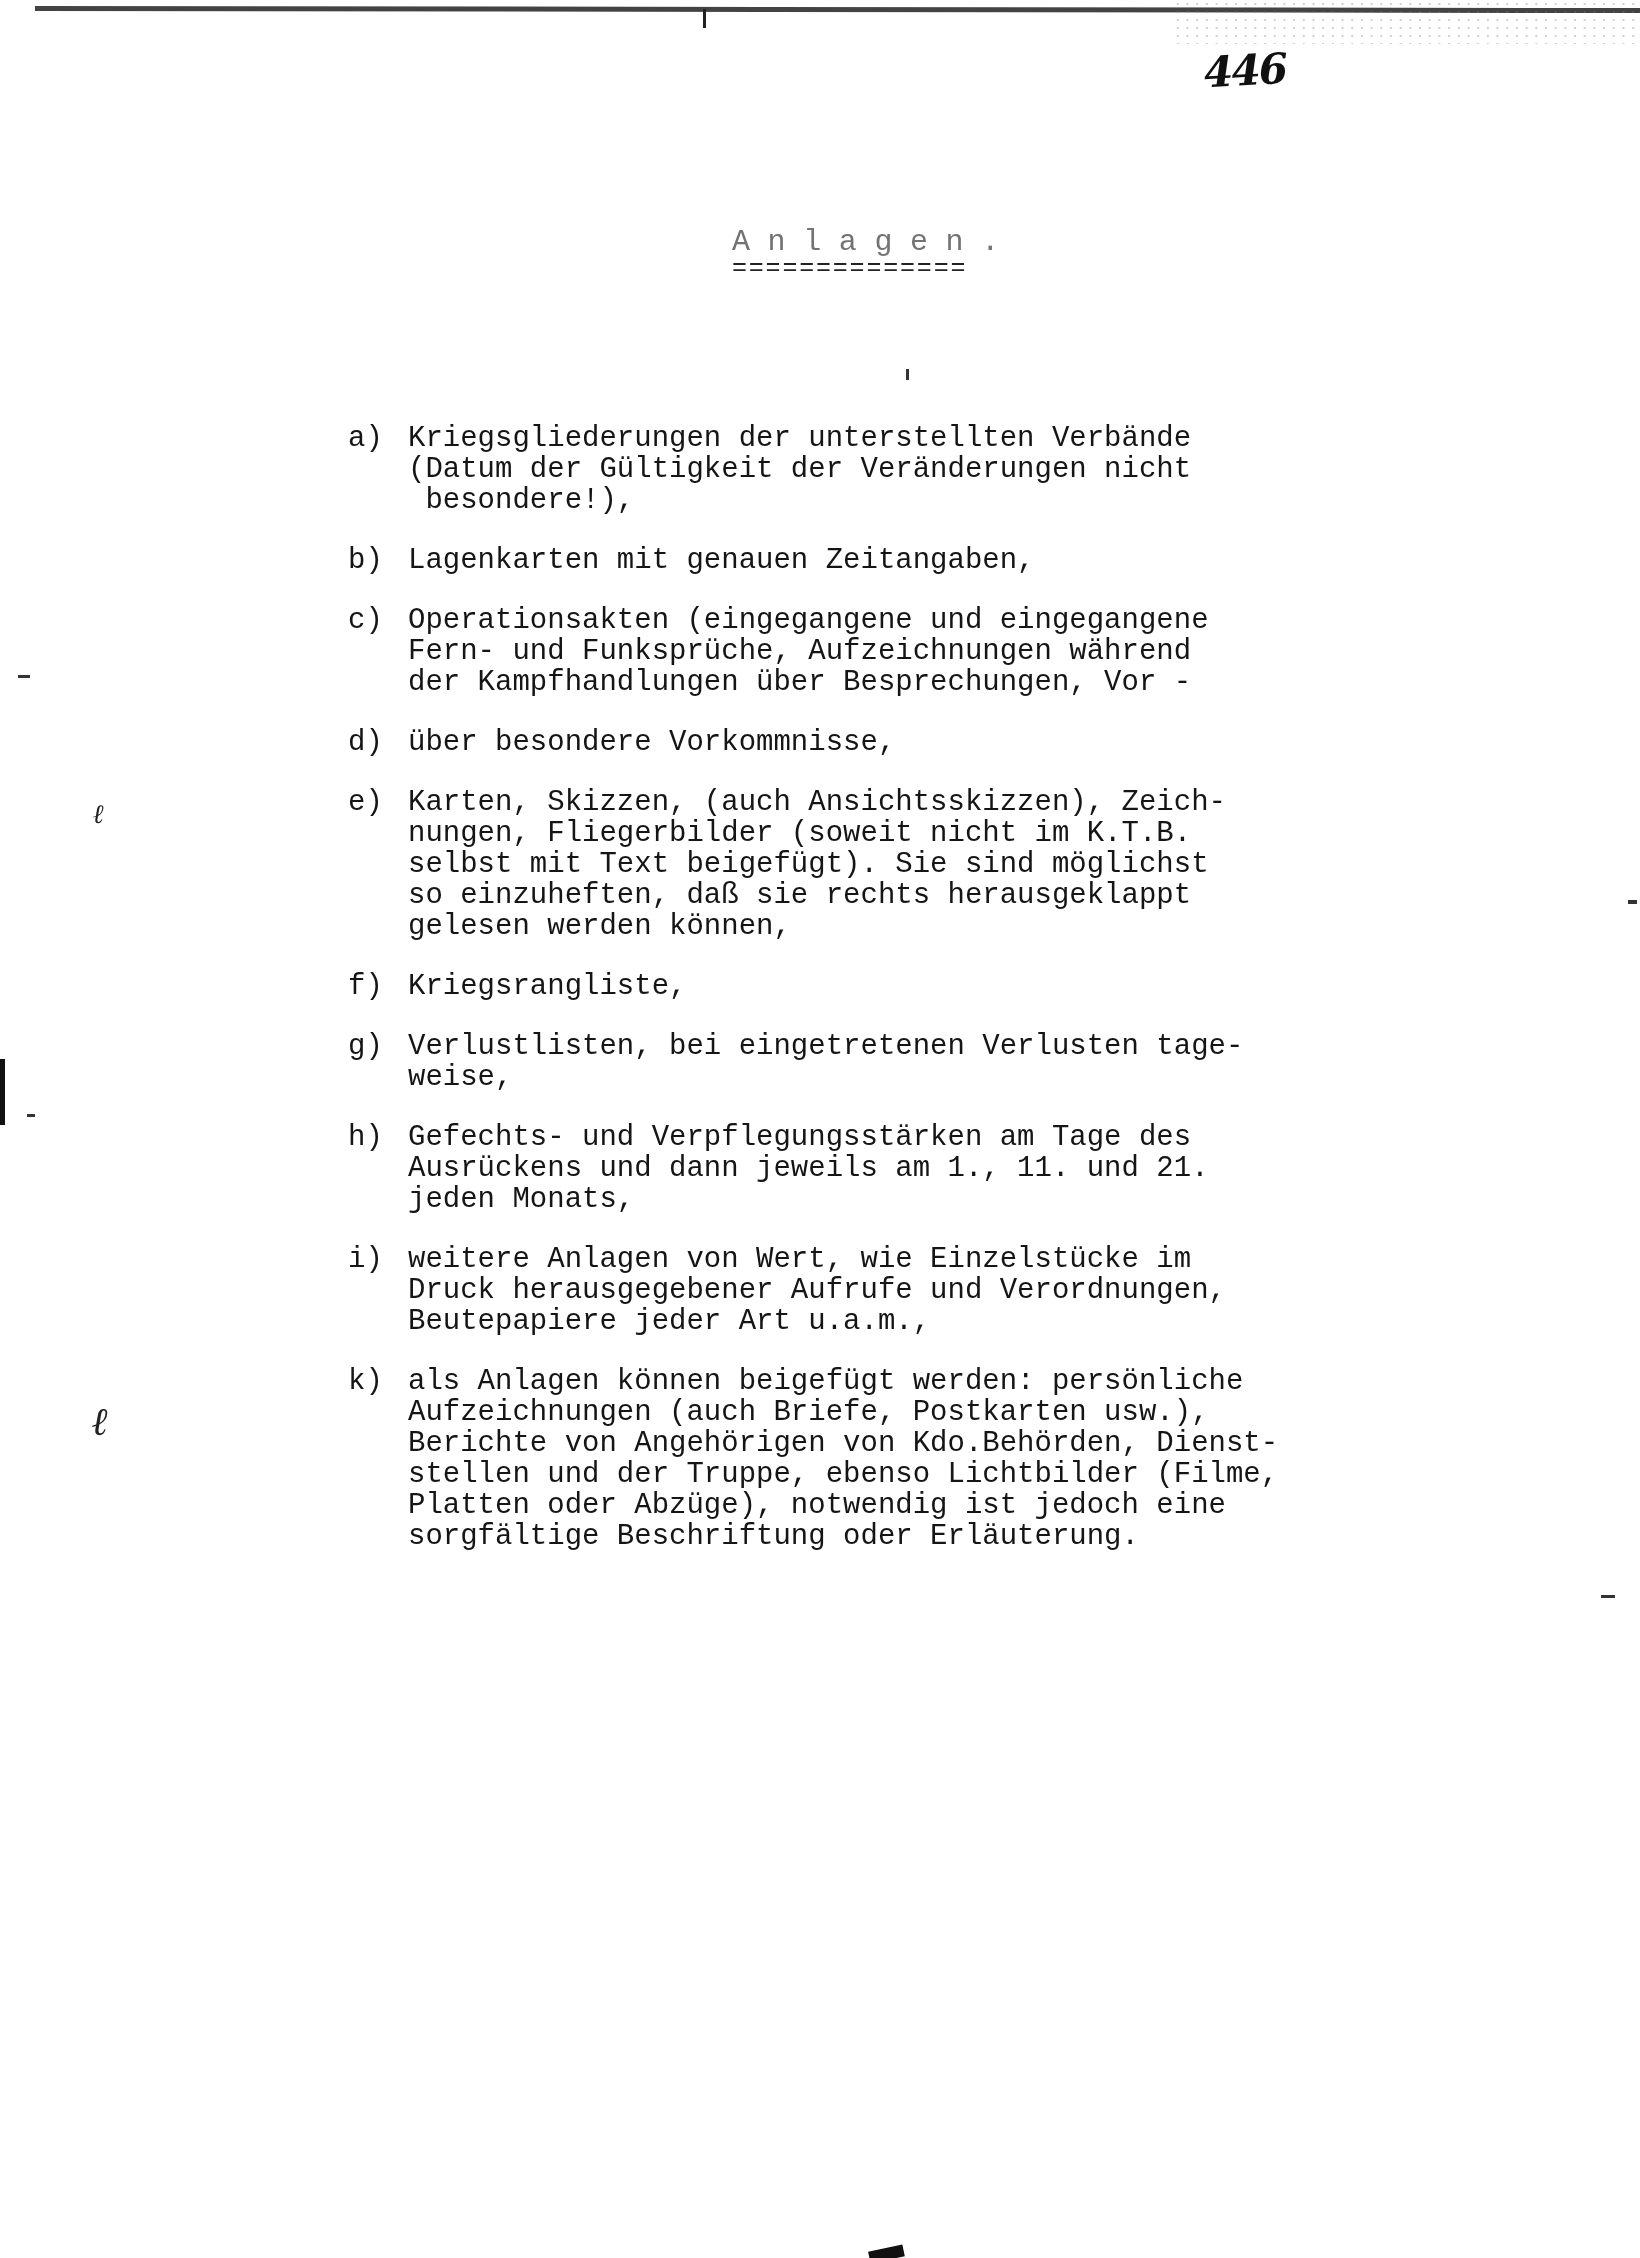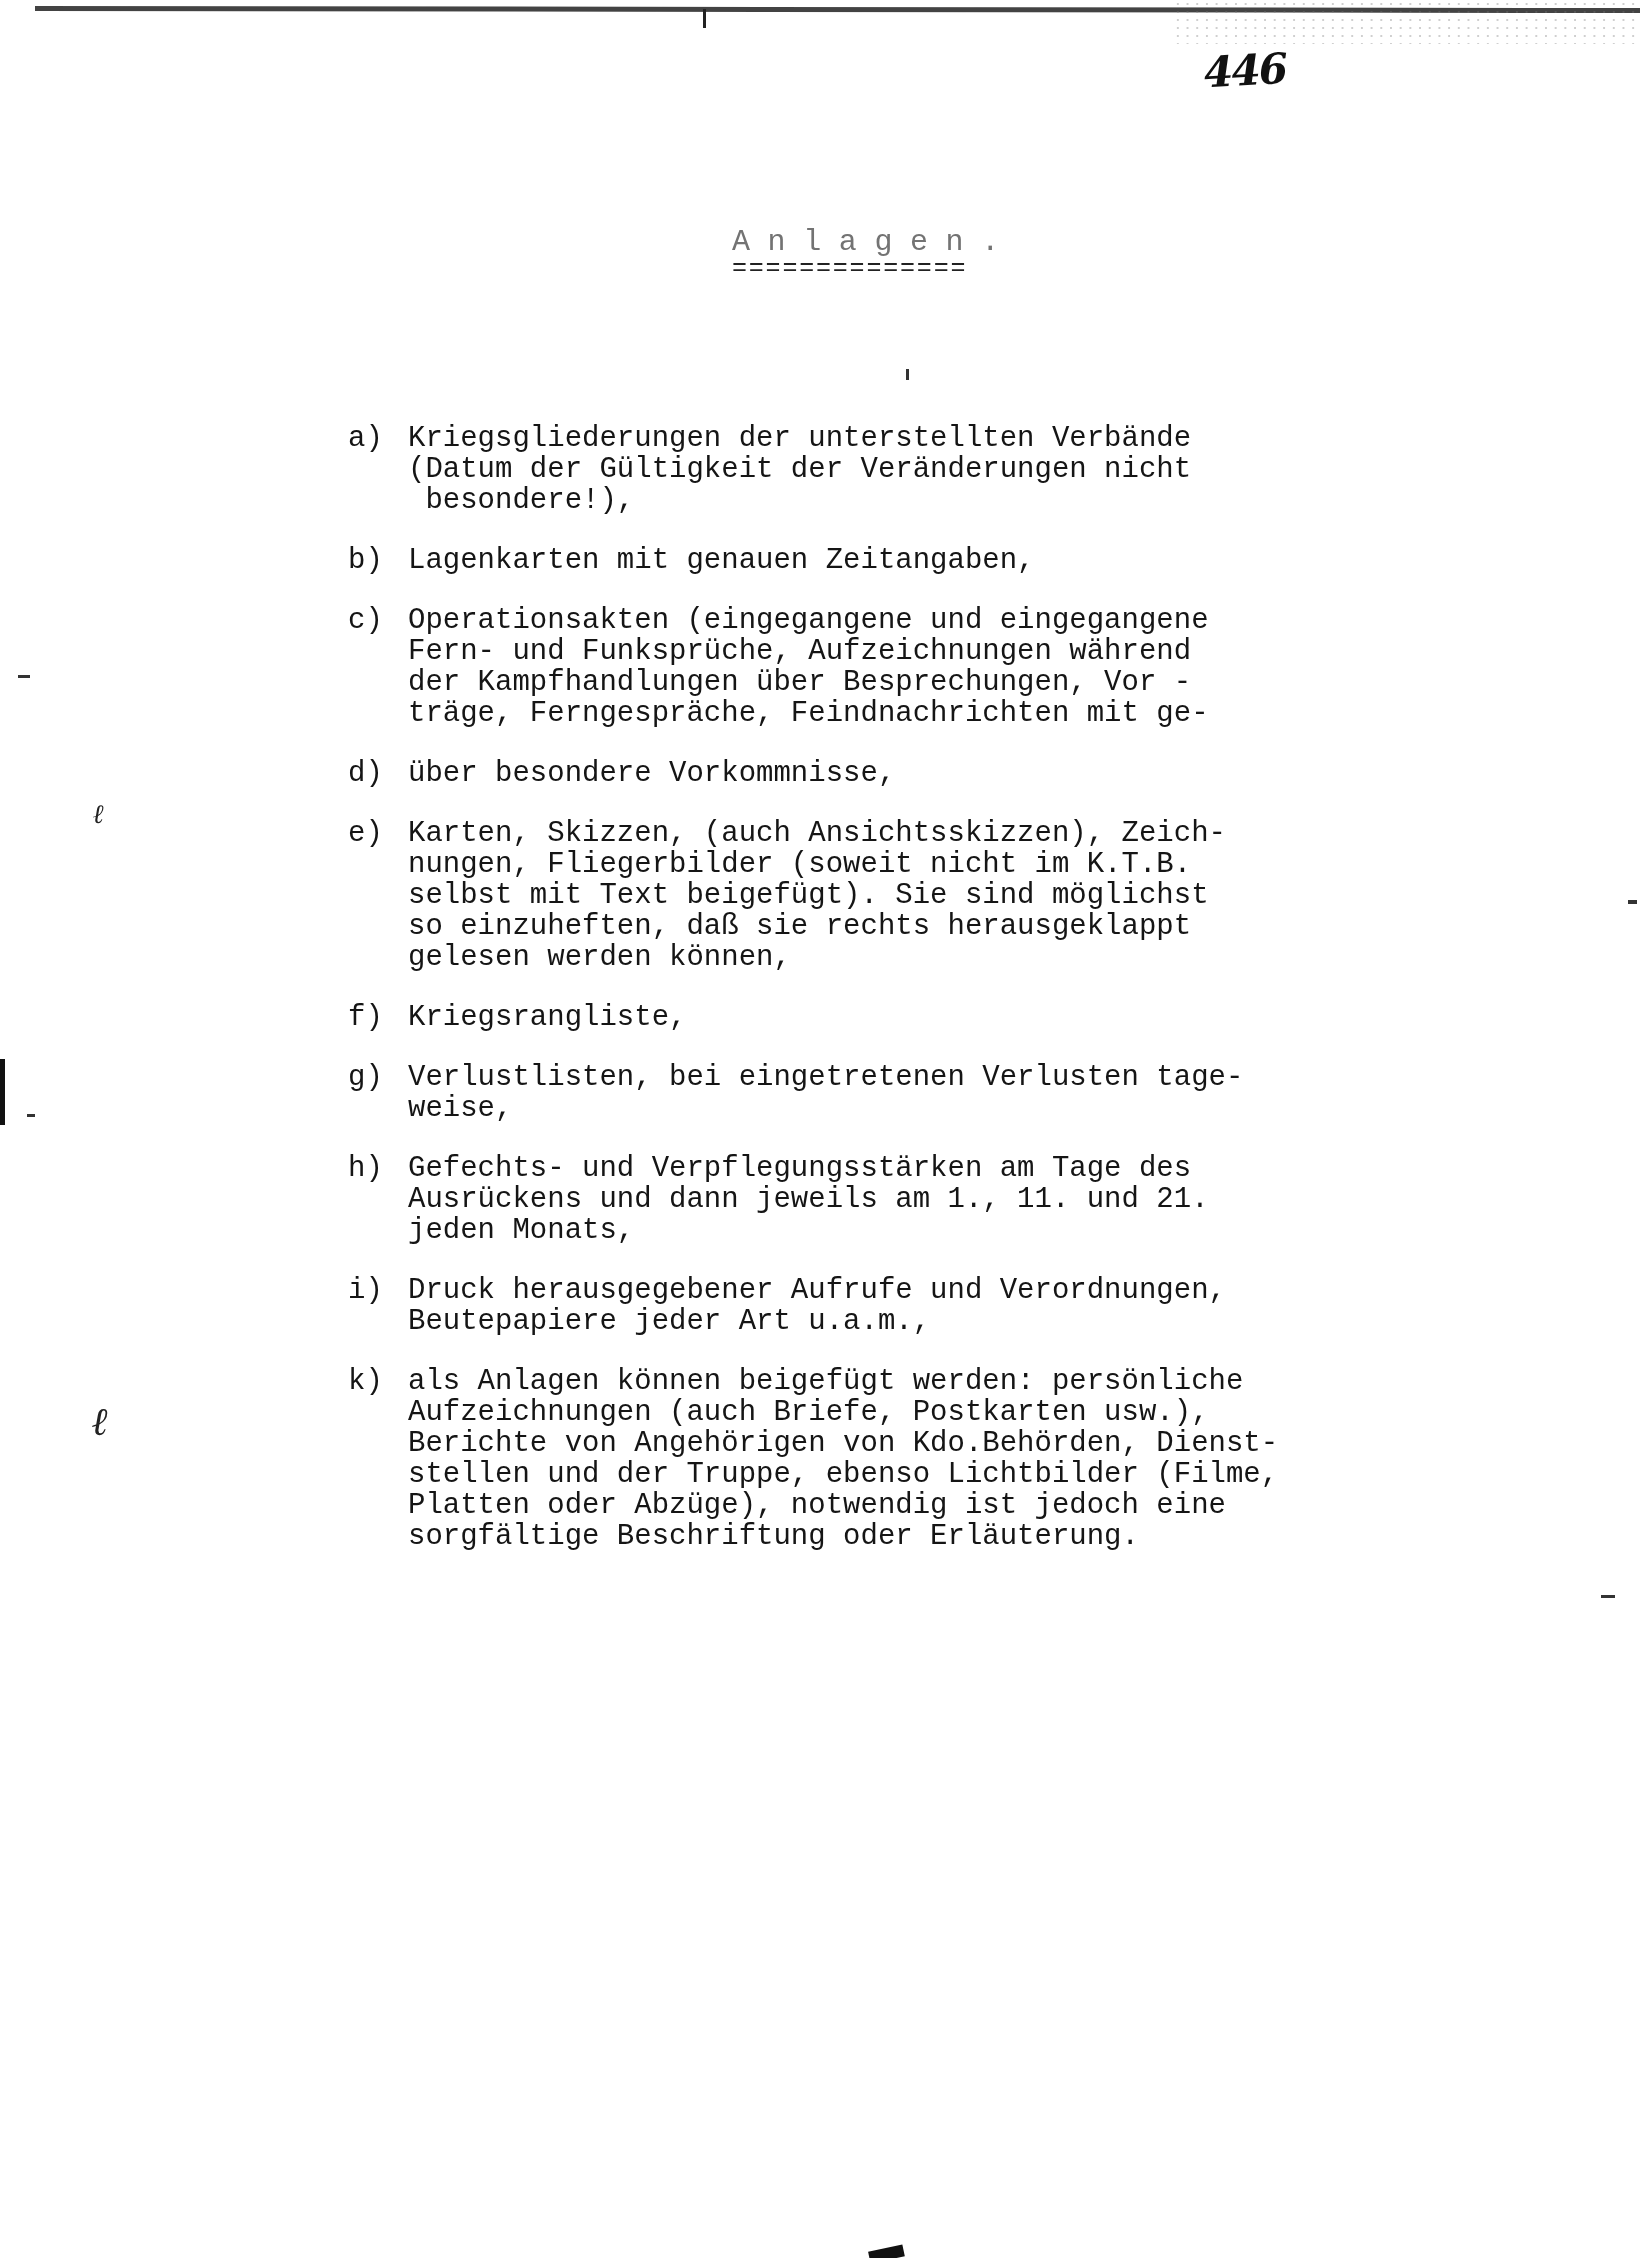--- a/index.html
+++ b/index.html
@@ -165,21 +165,20 @@
       <span class="item-line">Lagenkarten mit genauen Zeitangaben,</span>
     </div>
   </div>
 
   <div class="item">
     <span class="item-letter">c)</span>
     <div class="item-body">
       <span class="item-line">Operationsakten (eingegangene und eingegangene</span>
       <span class="item-line">Fern- und Funksprüche, Aufzeichnungen während</span>
       <span class="item-line">der Kampfhandlungen über Besprechungen, Vor -</span>
-      <span class="item-line">träge, Ferngespräche, Feindnachrichten mit ge-</span>
     </div>
   </div>
 
   <div class="item">
     <span class="item-letter">d)</span>
     <div class="item-body">
       <span class="item-line">über besondere Vorkommnisse,</span>
     </div>
   </div>
 
@@ -214,20 +213,21 @@
     <div class="item-body">
       <span class="item-line">Gefechts- und Verpflegungsstärken am Tage des</span>
       <span class="item-line">Ausrückens und dann jeweils am 1., 11. und 21.</span>
       <span class="item-line">jeden Monats,</span>
     </div>
   </div>
 
   <div class="item">
     <span class="item-letter">i)</span>
     <div class="item-body">
+      <span class="item-line">weitere Anlagen von Wert, wie Einzelstücke im</span>
       <span class="item-line">Druck herausgegebener Aufrufe und Verordnungen,</span>
       <span class="item-line">Beutepapiere jeder Art u.a.m.,</span>
     </div>
   </div>
 
   <div class="item">
     <span class="item-letter">k)</span>
     <div class="item-body">
       <span class="item-line">als Anlagen können beigefügt werden: persönliche</span>
       <span class="item-line">Aufzeichnungen (auch Briefe, Postkarten usw.),</span>

